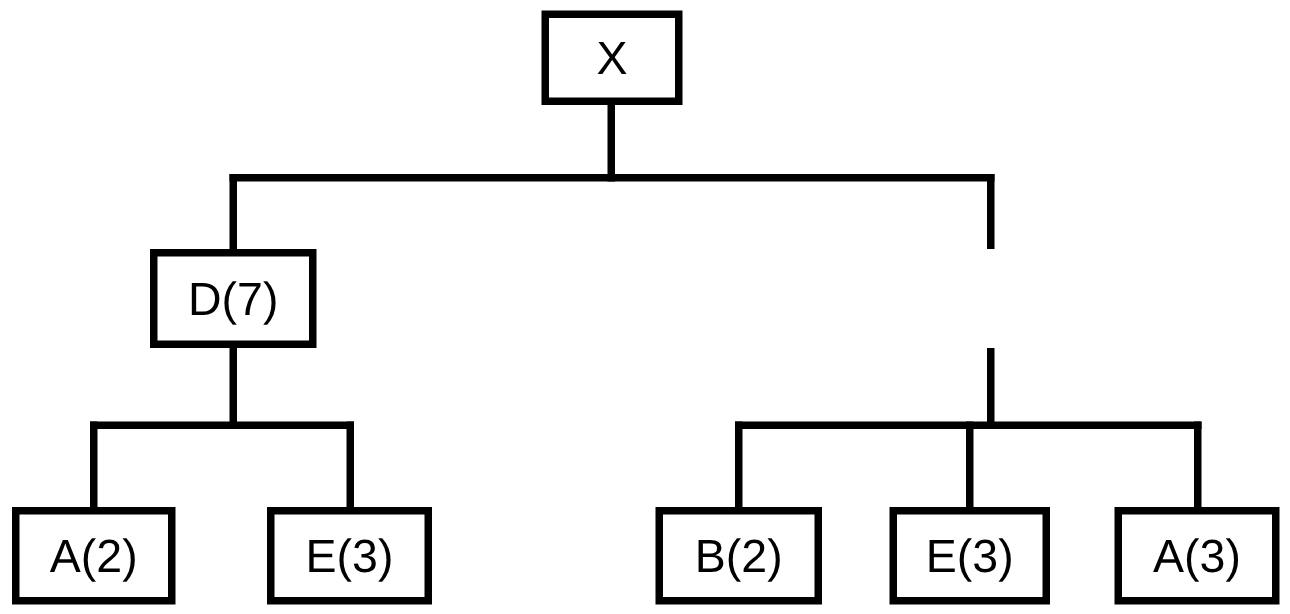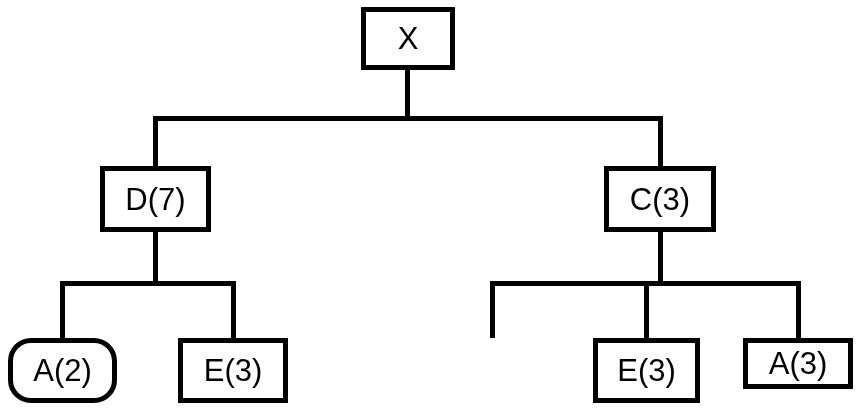--- a/index.html
+++ b/index.html
@@ -29,25 +29,25 @@
     letter-spacing: 0px;
   }
   .edge {
     position: absolute;
     background: #000000;
   }
   
   #node-root      { left: 361px; top: 7px;   width: 94px;  height: 63px; }
   #node-d2        { left: 100px; top: 166px; width: 111px; height: 66px; }
   #node-c3        { left: 604px; top: 166px; width: 112px; height: 66px; }
-  #node-a2        { left: 8px;   top: 338px; width: 109px; height: 65px; border-radius: 23px; }
+  #node-a2        { left: 8px;   top: 338px; width: 109px; height: 65px; }
   #node-e3-left   { left: 178px; top: 338px; width: 110px; height: 65px; }
   #node-b2        { left: 437px; top: 338px; width: 111px; height: 65px; }
   #node-e3-right  { left: 593px; top: 338px; width: 107px; height: 65px; }
-  #node-a3        { left: 743px; top: 338px; width: 110px; height: 51px; }
+  #node-a3        { left: 743px; top: 338px; width: 110px; height: 65px; }
   
   #edge-root-stem    { left: 405px; top: 70px;  width: 5px;   height: 51px; }
   #edge-bus1         { left: 153px; top: 116px; width: 510px; height: 5px;  }
   #edge-bus1-drop-d  { left: 153px; top: 116px; width: 5px;   height: 50px; }
   #edge-bus1-drop-c  { left: 658px; top: 116px; width: 5px;   height: 50px; }
   #edge-d-stem       { left: 153px; top: 232px; width: 5px;   height: 54px; }
   #edge-bus2         { left: 60px;  top: 281px; width: 176px; height: 5px;  }
   #edge-bus2-drop-a2 { left: 60px;  top: 281px; width: 5px;   height: 57px; }
   #edge-bus2-drop-e3 { left: 231px; top: 281px; width: 5px;   height: 57px; }
   #edge-c-stem       { left: 658px; top: 232px; width: 5px;   height: 54px; }
@@ -70,19 +70,19 @@
   <div class="edge" id="edge-bus2-drop-a2"></div>
   <div class="edge" id="edge-bus2-drop-e3"></div>
   <div class="edge" id="edge-c-stem"></div>
   <div class="edge" id="edge-bus3"></div>
   <div class="edge" id="edge-bus3-drop-b2"></div>
   <div class="edge" id="edge-bus3-drop-e3"></div>
   <div class="edge" id="edge-bus3-drop-a3"></div>
 
   <div class="node" id="node-root">X</div>
   <div class="node" id="node-d2">D(7)</div>
-  <div class="node" id="node-c3">C(3)</div>
   <div class="node" id="node-a2">A(2)</div>
   <div class="node" id="node-e3-left">E(3)</div>
+  <div class="node" id="node-b2">B(2)</div>
   <div class="node" id="node-e3-right">E(3)</div>
   <div class="node" id="node-a3">A(3)</div>
 
 </div>
 
 </body></html>

